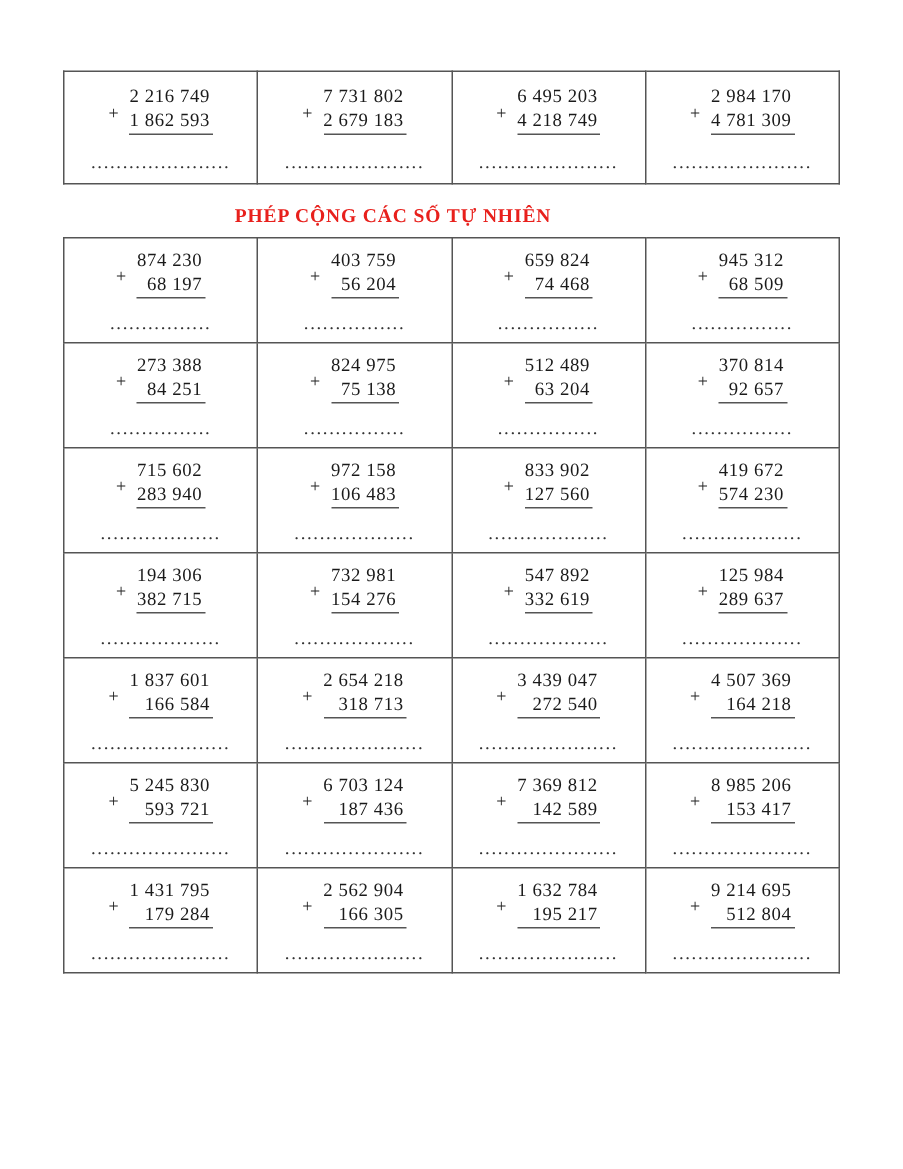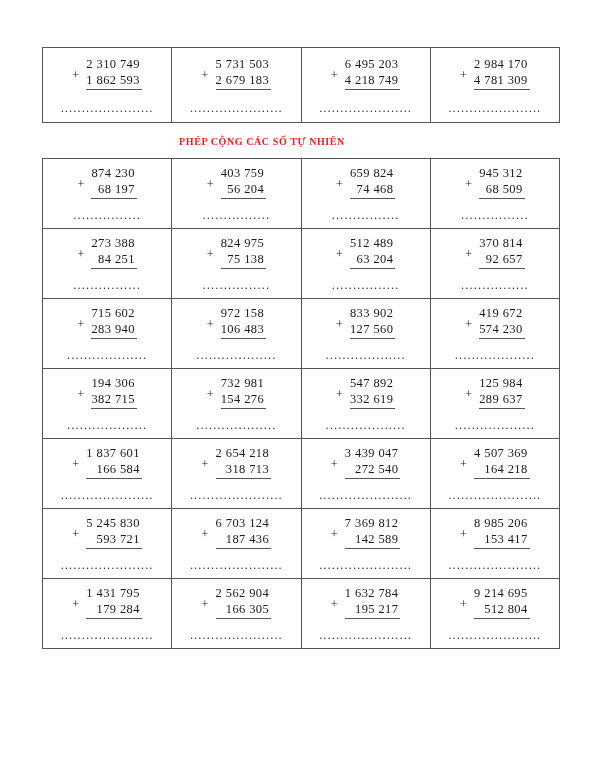--- a/index.html
+++ b/index.html
@@ -104,38 +104,38 @@
 
   
   #worksheet-title {
     position: absolute;
     left: 0;
     top: 136px;
     width: 524px;
     text-align: center;
     color: #e8201c;
     font-weight: bold;
-    font-size: 10px;
+    font-size: 13px;
     letter-spacing: 0.6px;
     font-family: "Liberation Serif", "DejaVu Serif", serif;
   }
 </style>
 </head>
 <body>
 
 <div class="page">
 
   <table id="top-table" class="ws-table">
     <tbody>
         <tr>
           <td>
-            <div class="problem"><div class="sum-block"><span class="plus-sign">+</span><div class="operand">2 310 749</div><div class="operand">1 862 593</div><div class="rule"></div></div><div class="answer-dots">......................</div></div>
-          </td>
-          <td>
-            <div class="problem"><div class="sum-block"><span class="plus-sign">+</span><div class="operand">5 731 503</div><div class="operand">2 679 183</div><div class="rule"></div></div><div class="answer-dots">......................</div></div>
+            <div class="problem"><div class="sum-block"><span class="plus-sign">+</span><div class="operand">2 216 749</div><div class="operand">1 862 593</div><div class="rule"></div></div><div class="answer-dots">......................</div></div>
+          </td>
+          <td>
+            <div class="problem"><div class="sum-block"><span class="plus-sign">+</span><div class="operand">7 731 802</div><div class="operand">2 679 183</div><div class="rule"></div></div><div class="answer-dots">......................</div></div>
           </td>
           <td>
             <div class="problem"><div class="sum-block"><span class="plus-sign">+</span><div class="operand">6 495 203</div><div class="operand">4 218 749</div><div class="rule"></div></div><div class="answer-dots">......................</div></div>
           </td>
           <td>
             <div class="problem"><div class="sum-block"><span class="plus-sign">+</span><div class="operand">2 984 170</div><div class="operand">4 781 309</div><div class="rule"></div></div><div class="answer-dots">......................</div></div>
           </td>
         </tr>
       </tbody>
   </table>

